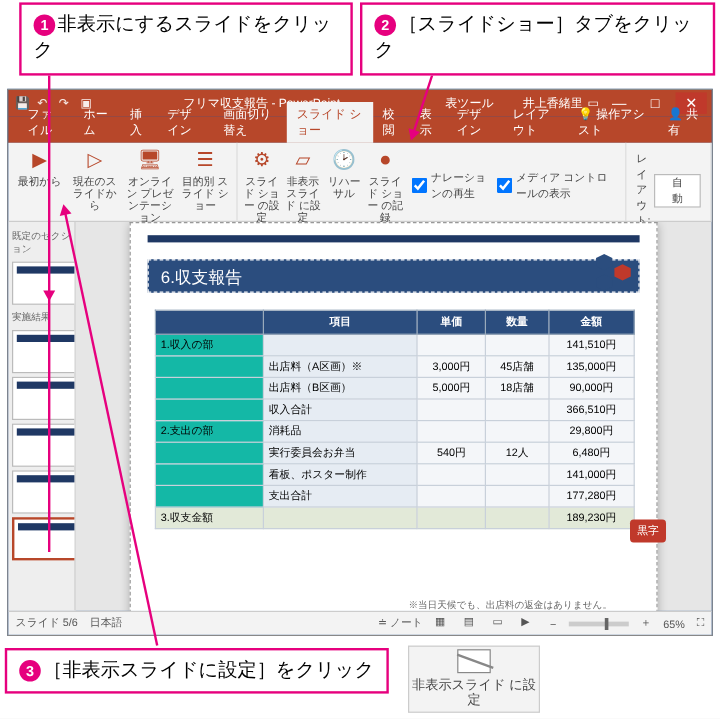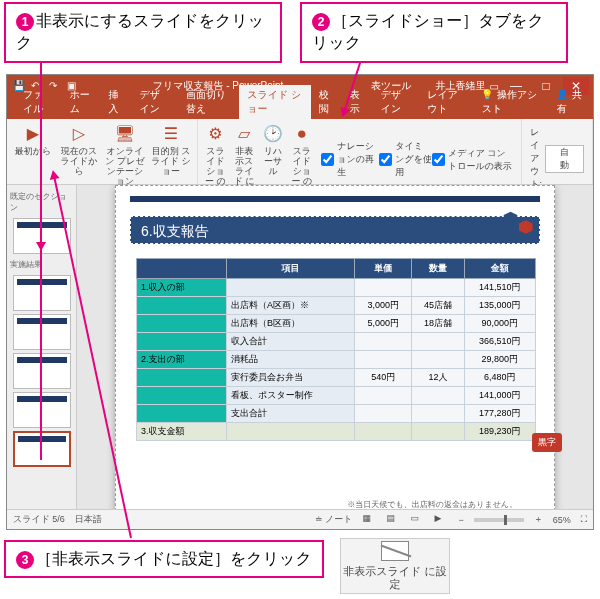--- a/index.html
+++ b/index.html
@@ -1,22 +1,22 @@
 <!DOCTYPE html>
 <html><head>
 <meta charset="utf-8">
 <style>
 *{box-sizing:border-box;margin:0;padding:0;font-family:"Meiryo","MS PGothic",sans-serif}
 body{width:600px;height:599px;background:#fff;position:relative;font-size:10px}
 .callout{position:absolute;border:2px solid #e6007e;background:#fff;padding:6px 10px;font-size:16px;line-height:1.4;z-index:50}
 .callout .num{display:inline-flex;width:18px;height:18px;border-radius:50%;background:#e6007e;color:#fff;align-items:center;justify-content:center;font-size:12px;font-weight:bold;margin-right:2px}
 .arrow{position:absolute;background:#e6007e;z-index:40}
 .arrow::after{content:"";position:absolute;width:0;height:0}
-#c1{left:4px;top:2px;width:278px}
-#c2{left:300px;top:2px;width:268px}
+#c1{left:16px;top:2px;width:278px}
+#c2{left:300px;top:2px;width:296px}
 #c3{left:4px;top:540px;width:320px}
 .ppt{position:absolute;left:6px;top:74px;width:588px;height:456px;background:#2a579a;border:1px solid #888;display:flex;flex-direction:column}
 .titlebar{height:22px;background:#b7472a;display:flex;align-items:center;color:#fff;font-size:10px}
 .titlebar .qat{display:flex;gap:6px;padding:0 6px}
 .titlebar .qat span{width:12px;height:12px;display:inline-block;opacity:.9}
 .titlebar .doc{flex:1;text-align:center}
 .titlebar .right{display:flex;gap:4px;padding:0 4px;align-items:center}
 .titlebar .winbtn{width:26px;height:18px;display:flex;align-items:center;justify-content:center;font-size:12px}
 .tabs{height:22px;background:#b7472a;display:flex;align-items:flex-end;color:#fff;font-size:10px;padding-left:8px}
 .tab{padding:3px 8px;cursor:pointer}
@@ -24,21 +24,21 @@
 .tabs .spacer{flex:1}
 .tabs .share{padding:3px 10px}
 .ribbon{height:66px;background:#f3f3f3;border-bottom:1px solid #ccc;display:flex;font-size:9px;color:#444}
 .rgroup{border-right:1px solid #ddd;padding:2px 4px;display:flex;flex-direction:column;justify-content:space-between}
 .rgroup .btns{display:flex;gap:2px}
 .rbtn{display:flex;flex-direction:column;align-items:center;justify-content:flex-start;width:44px;text-align:center;line-height:1.1;padding:2px 1px;cursor:pointer}
 .rbtn .ico{width:22px;height:22px;display:flex;align-items:center;justify-content:center;font-size:16px;color:#b7472a;margin-bottom:2px}
 .grplabel{text-align:center;color:#888;font-size:8px}
 .chk{display:flex;align-items:center;gap:3px;font-size:9px;color:#444;padding:1px 0}
 .workarea{flex:1;display:flex;background:#e6e6e6;overflow:hidden}
-.thumbs{width:70px;background:#eee;border-right:1px solid #ccc;padding:4px 3px;overflow:hidden}
+.thumbs{width:56px;background:#eee;border-right:1px solid #ccc;padding:4px 3px;overflow:hidden}
 .sectlbl{font-size:8px;color:#666;padding:2px 0}
 .thumb{width:58px;height:36px;background:#fff;border:1px solid #bbb;margin:3px auto;position:relative}
 .thumb.sel{border:2px solid #b7472a}
 .thumb .bar{position:absolute;left:3px;right:3px;top:3px;height:6px;background:#1f3864}
 .editor{flex:1;display:flex;flex-direction:column}
 .slidewrap{flex:1;display:flex;align-items:center;justify-content:center;position:relative}
 .slide{width:440px;height:346px;background:#fff;box-shadow:0 2px 8px rgba(0,0,0,.3);position:relative;border:1px dashed #999}
 .slide .topstripe{position:absolute;left:14px;right:14px;top:10px;height:6px;background:#1f3864}
 .slide .titleband{position:absolute;left:14px;right:14px;top:30px;height:28px;background:#2b4d7e;color:#fff;display:flex;align-items:flex-end;padding:0 10px 2px;font-size:14px;border:1px dashed #fff}
 .slide .hex{position:absolute;right:18px;top:24px;width:34px;height:34px}
@@ -158,24 +158,20 @@
             <span class="ico">⏺</span>
             <span>スライド ショー の記録</span>
           </div>
         <div style="display:flex;flex-direction:row;justify-content:center;padding:0 4px">
           <label class="chk">
               <input type="checkbox" checked="" style="">
               <span>ナレーションの再生</span>
             </label>
           <label class="chk">
               <input type="checkbox" checked="" style="">
-              <span>タイミングを使用</span>
-            </label>
-          <label class="chk">
-              <input type="checkbox" checked="" style="">
               <span>メディア コントロールの表示</span>
             </label>
         </div>
       </div>
       <div class="grplabel">設定</div>
     </div>
     <div class="rgroup" style="flex:1">
       <div style="padding:4px">
         <div class="chk">
             <span>レイアウト:</span> 

